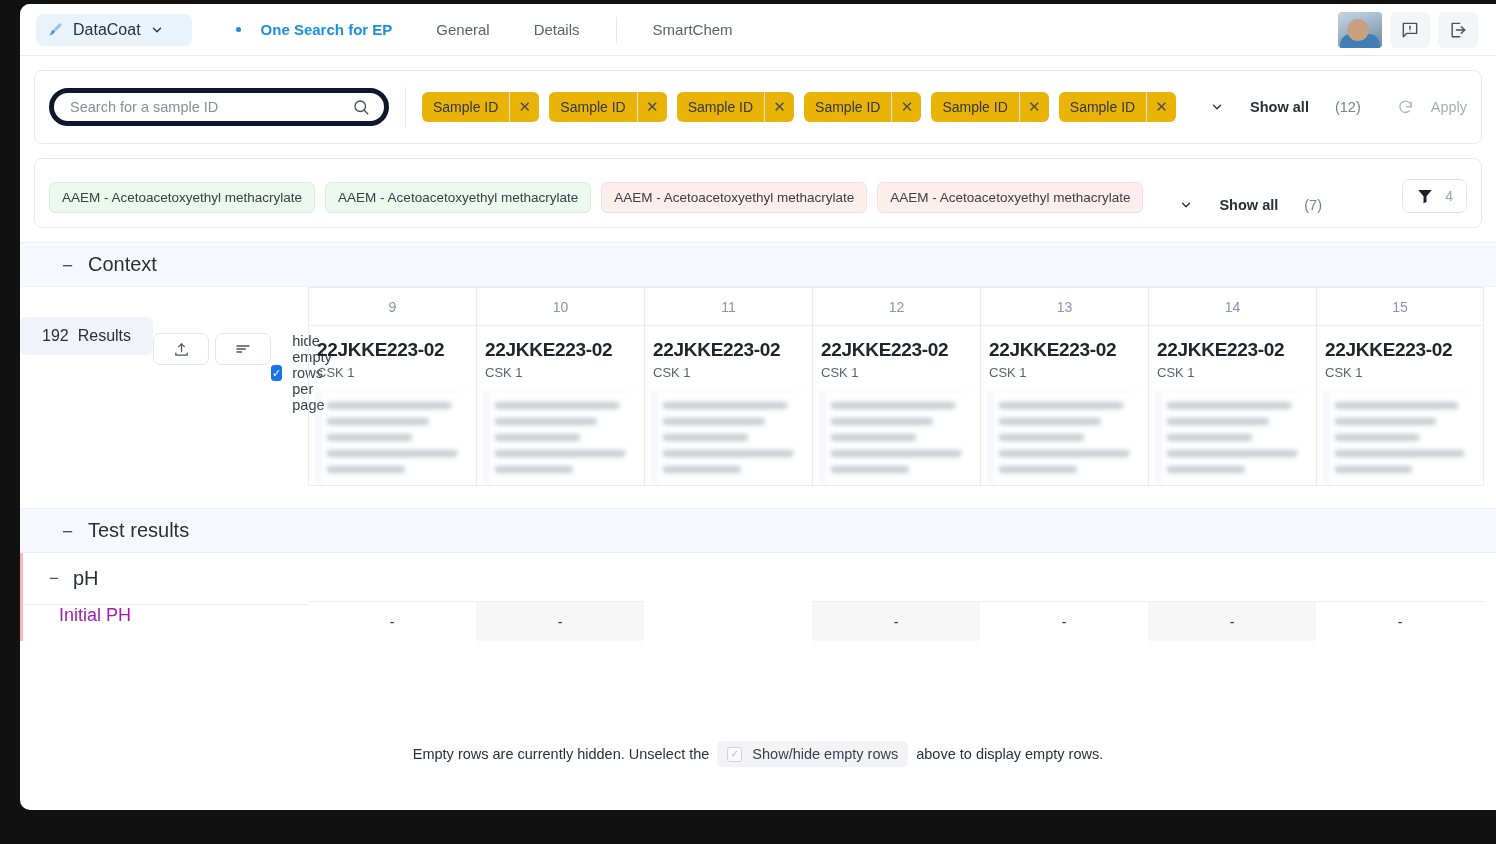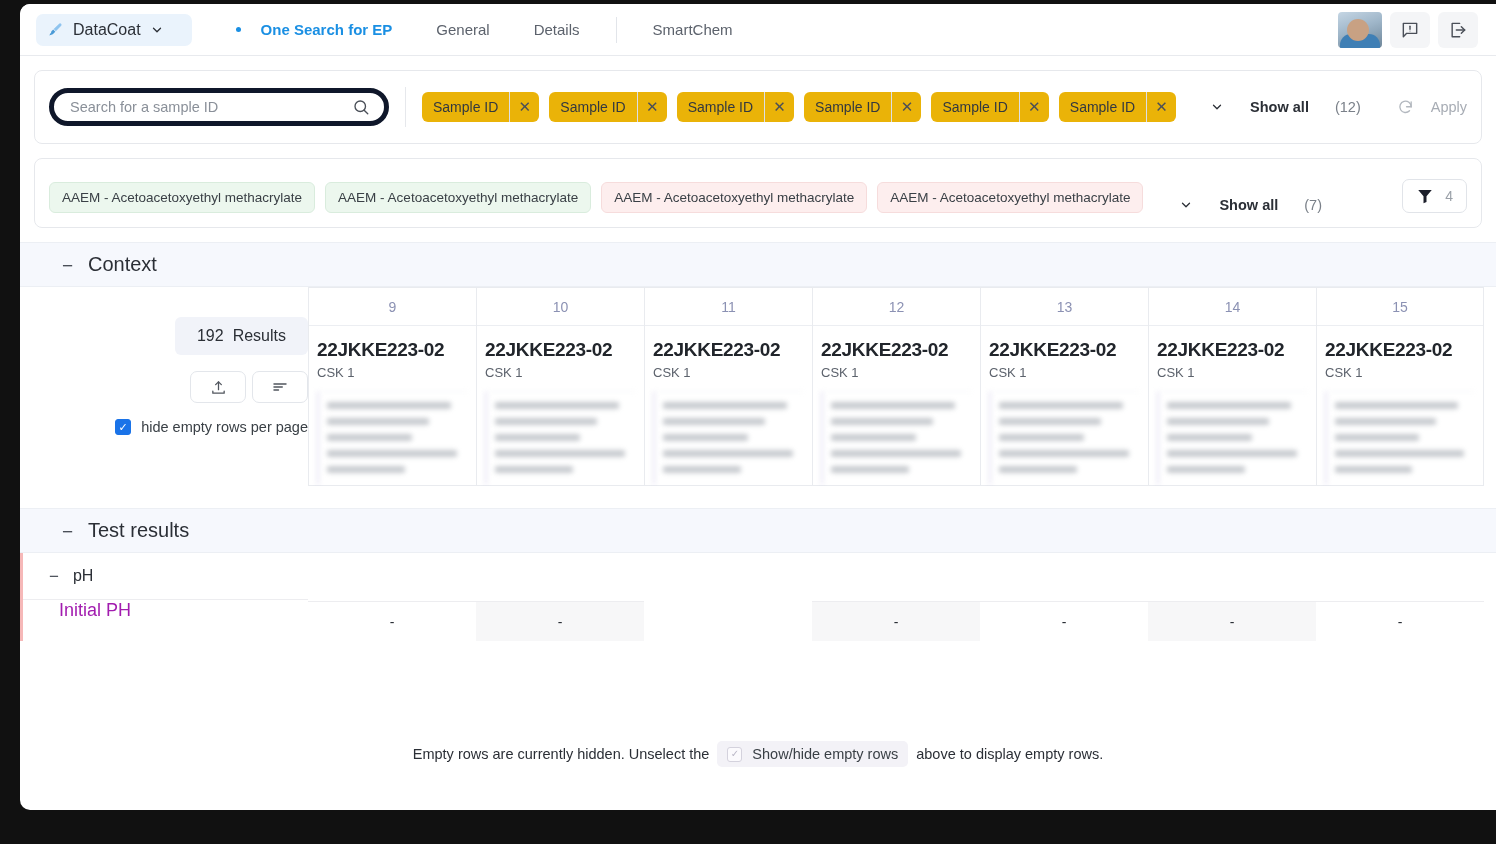--- a/index.html
+++ b/index.html
@@ -153,21 +153,21 @@
   .collapse {
     position: absolute; left: 42px; top: 50%; transform: translateY(-50%);
     font-size: 19px; color: #4a4f58; cursor: pointer; line-height: 1;
   }
   .section-title { font-size: 20px; color: #2b2f36; margin-left: 26px; }
 
   
   .ctx { display: flex; }
   .ctx-left {
     width: 288px; flex: 0 0 288px;
-    display: flex; flex-direction: column; align-items: flex-end;
+    display: flex; flex-direction: row; align-items: flex-start;
     padding-top: 30px;
   }
   .results-badge {
     background: #f1f3f9; border-radius: 6px;
     padding: 10px 22px; font-size: 16px; color: #2b2f36;
     display: flex; gap: 9px; align-items: baseline;
   }
   .results-badge .n { font-weight: normal; }
   .ctx-btns { display: flex; gap: 6px; margin-top: 16px; }
   .sq-btn {
@@ -206,21 +206,21 @@
     border-left: 2px solid #cfc8e8;
     filter: blur(2.6px); opacity: .55;
   }
   .bl { height: 7px; background: #9aa0a8; border-radius: 2px; margin-bottom: 9px; }
 
   
   .tr-body { display: flex; }
   .tr-left { width: 288px; flex: 0 0 288px; border-left: 3px solid #f6b8b8; }
   .subgroup { display: flex; align-items: center; gap: 14px; padding: 14px 0 14px 26px; }
   .subgroup .collapse2 { font-size: 17px; color: #4a4f58; cursor: pointer; line-height: 1; }
-  .subgroup-title { font-size: 16px; color: #2b2f36; }
+  .subgroup-title { font-size: 20px; color: #2b2f36; }
   .row-label { font-size: 18px; color: #a21caf; padding: 0 0 12px 36px; border-top: 1px solid #ededf0; }
   .tr-cols { flex: 1 1 auto; display: flex; }
   .tr-colwrap { width: 168px; flex: 0 0 168px; }
   .tr-spacer { height: 48px; }
   .tr-cell {
     height: 40px; display: flex; align-items: center; justify-content: center;
     font-size: 14px; color: #2b2f36; border-top: 1px solid #ededf0;
   }
   .tr-colwrap:nth-child(even) .tr-cell { background: #f7f7f8; }
 

